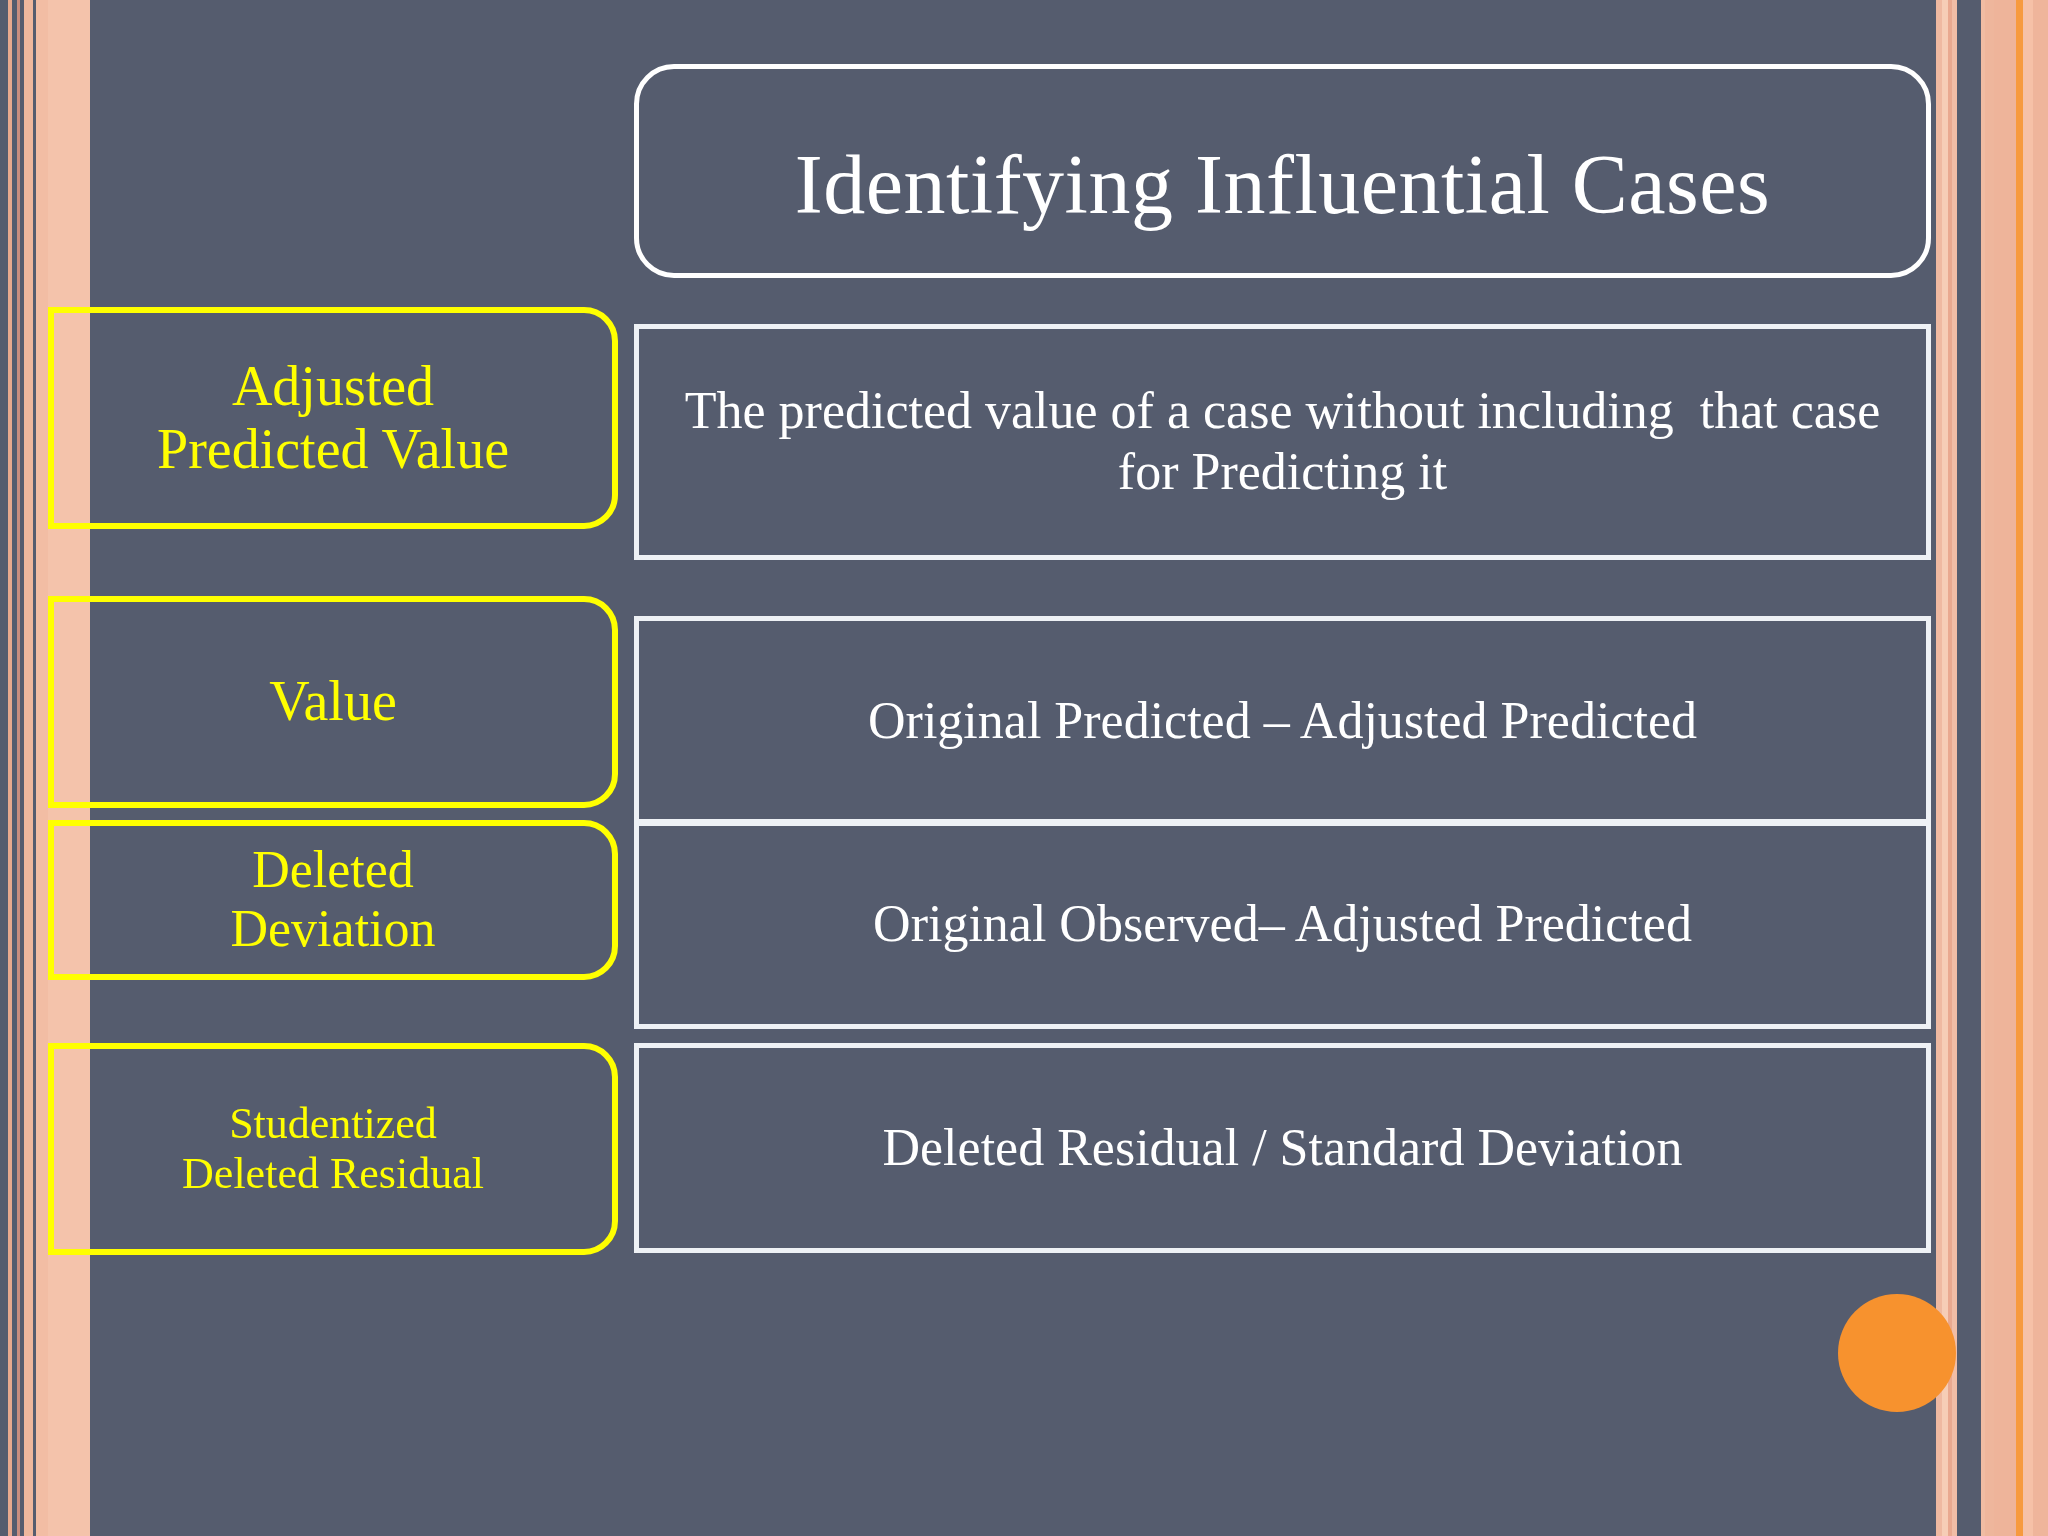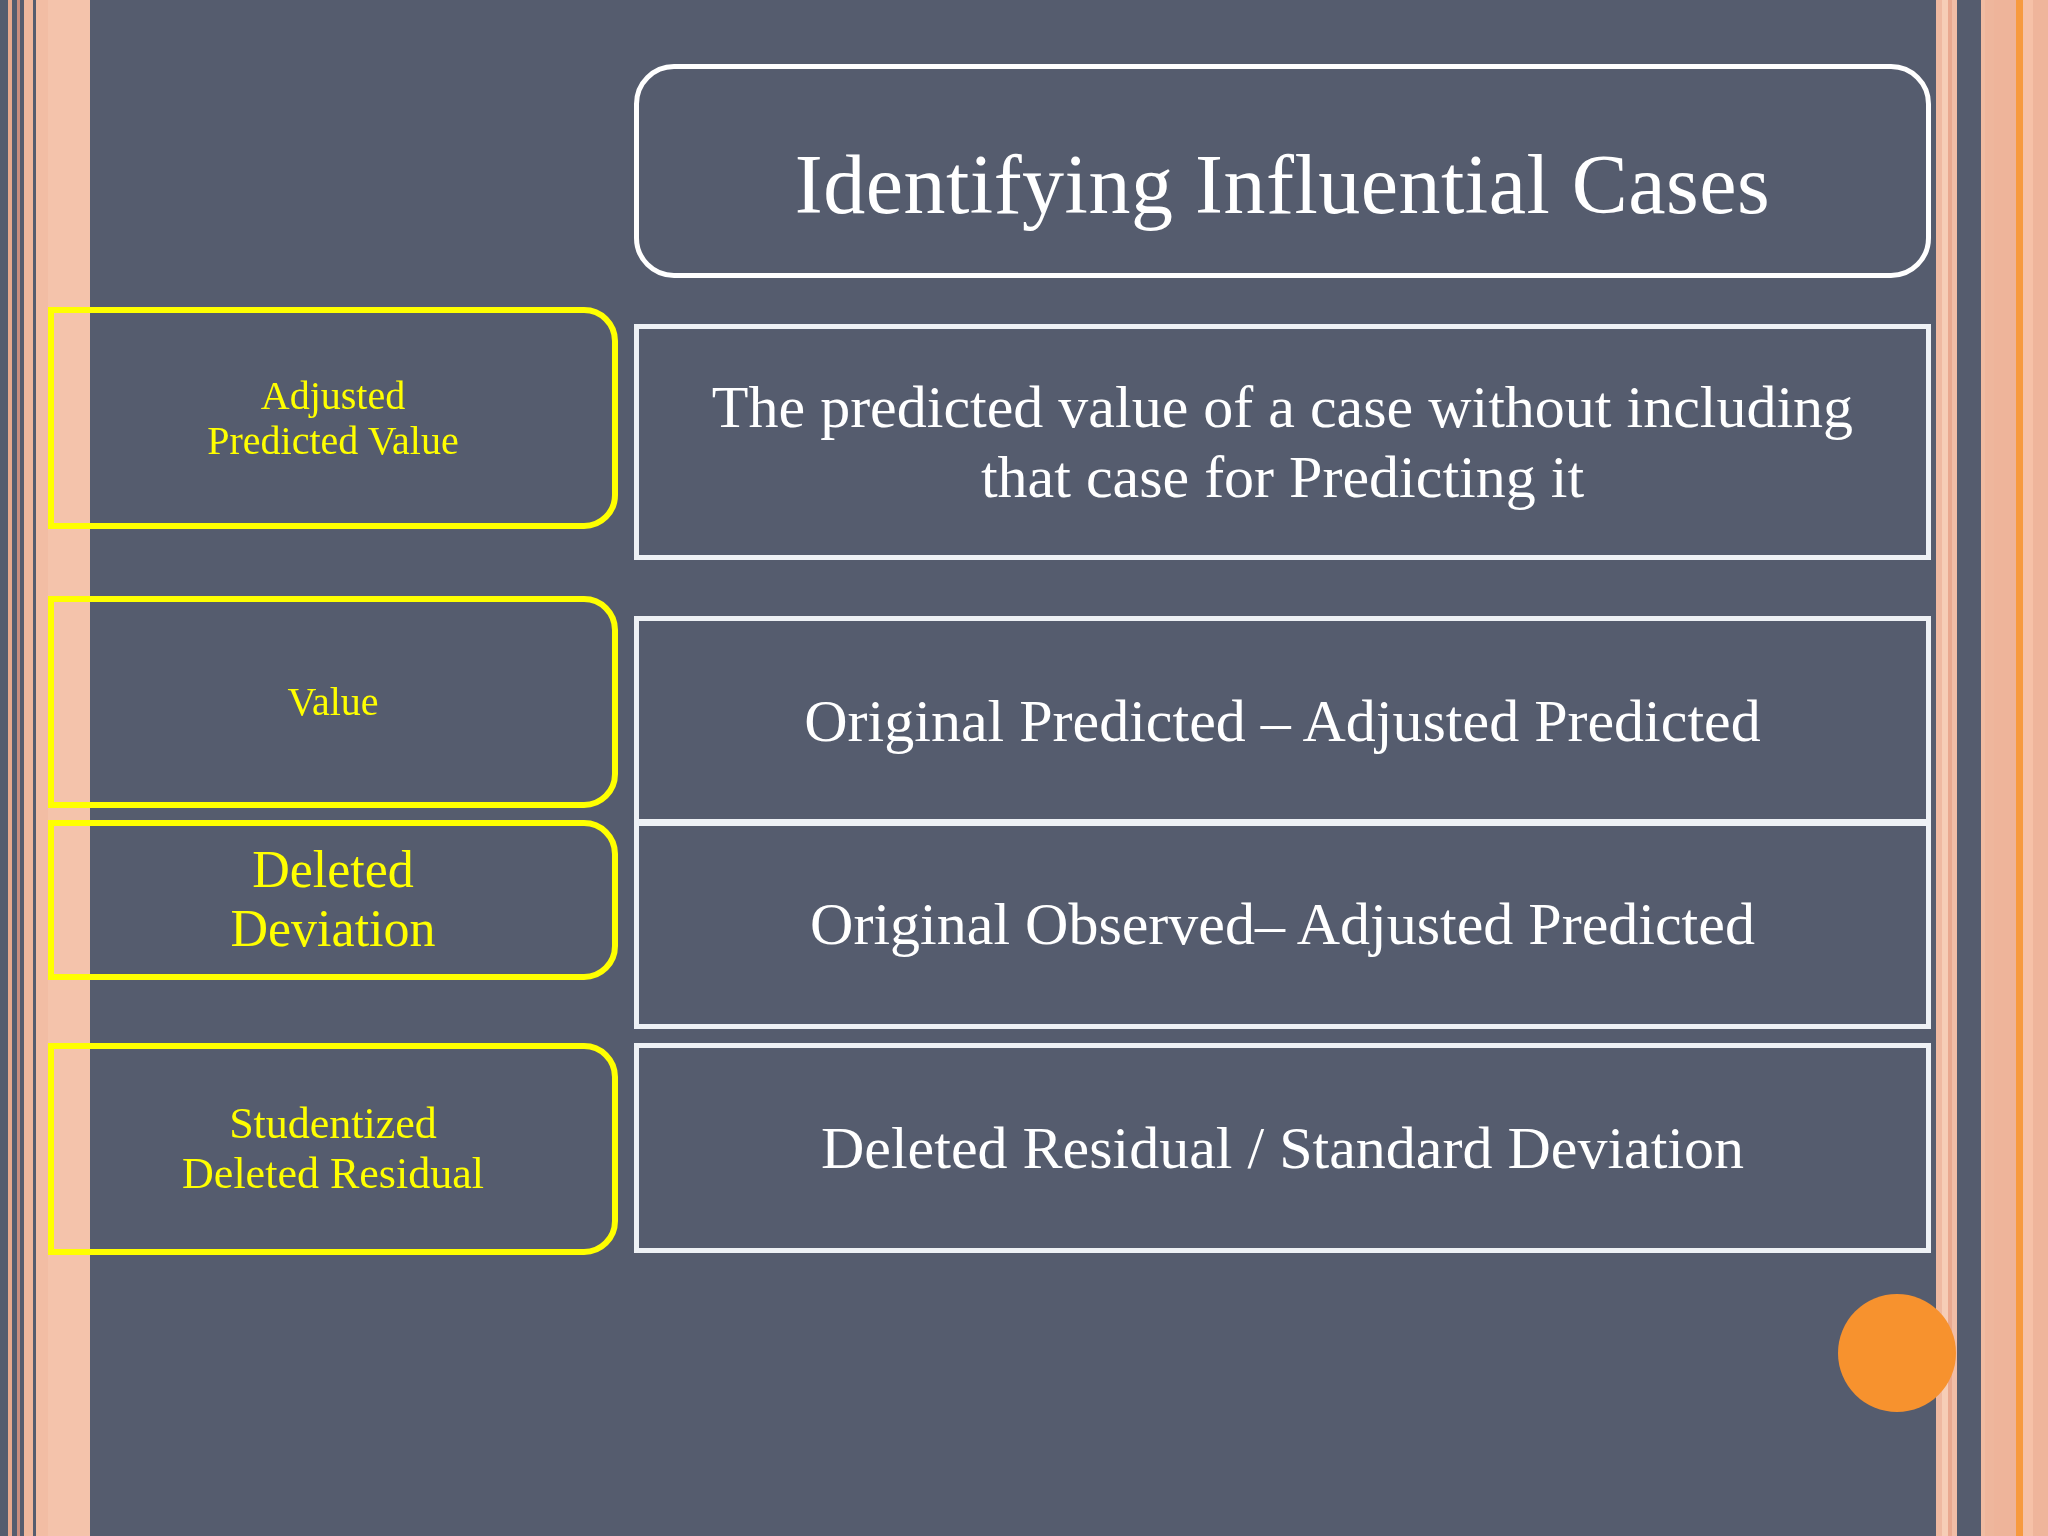--- a/index.html
+++ b/index.html
@@ -69,38 +69,38 @@
     display: flex;
     align-items: center;
     justify-content: center;
     text-align: center;
   }
   .term-text {
     color: #ffff00;
     line-height: 1.13;
     padding: 0 10px;
   }
-  .term-lg { font-size: 40px; }
+  .term-lg { font-size: 56px; }
   .term-md { font-size: 52px; }
   .term-sm { font-size: 44px; }
 
   .def-box {
     position: absolute;
     left: 634px;
     width: 1297px;
     border: 5px solid #eef1f5;
     box-sizing: border-box;
     display: flex;
     align-items: center;
     justify-content: center;
     text-align: center;
   }
   .def-text {
     color: #ffffff;
-    font-size: 60px;
+    font-size: 52px;
     line-height: 1.17;
     padding: 0 18px;
     white-space: pre-wrap;
   }
 
   
   #orange-dot {
     position: absolute;
     left: 1838px;
     top: 1294px;

